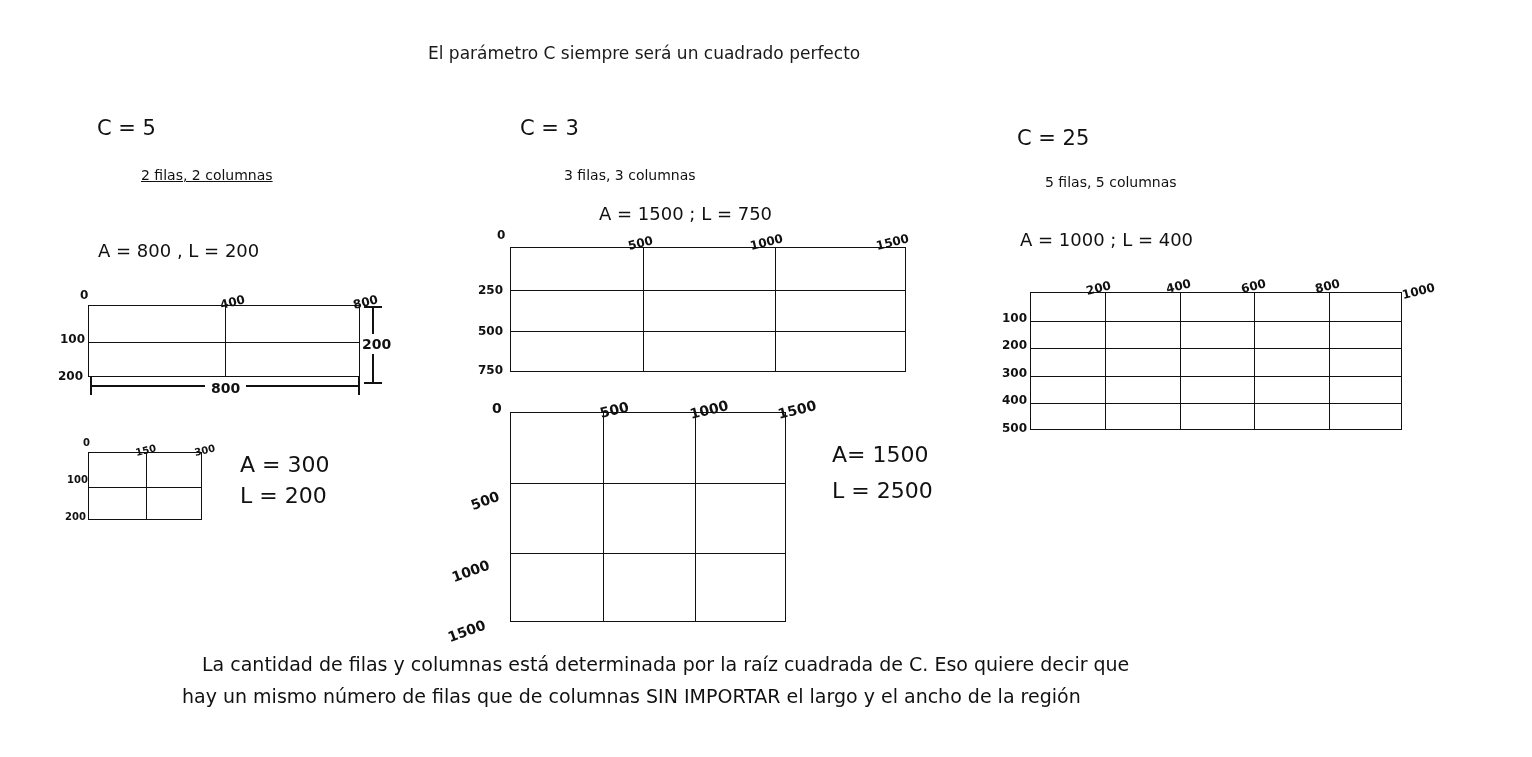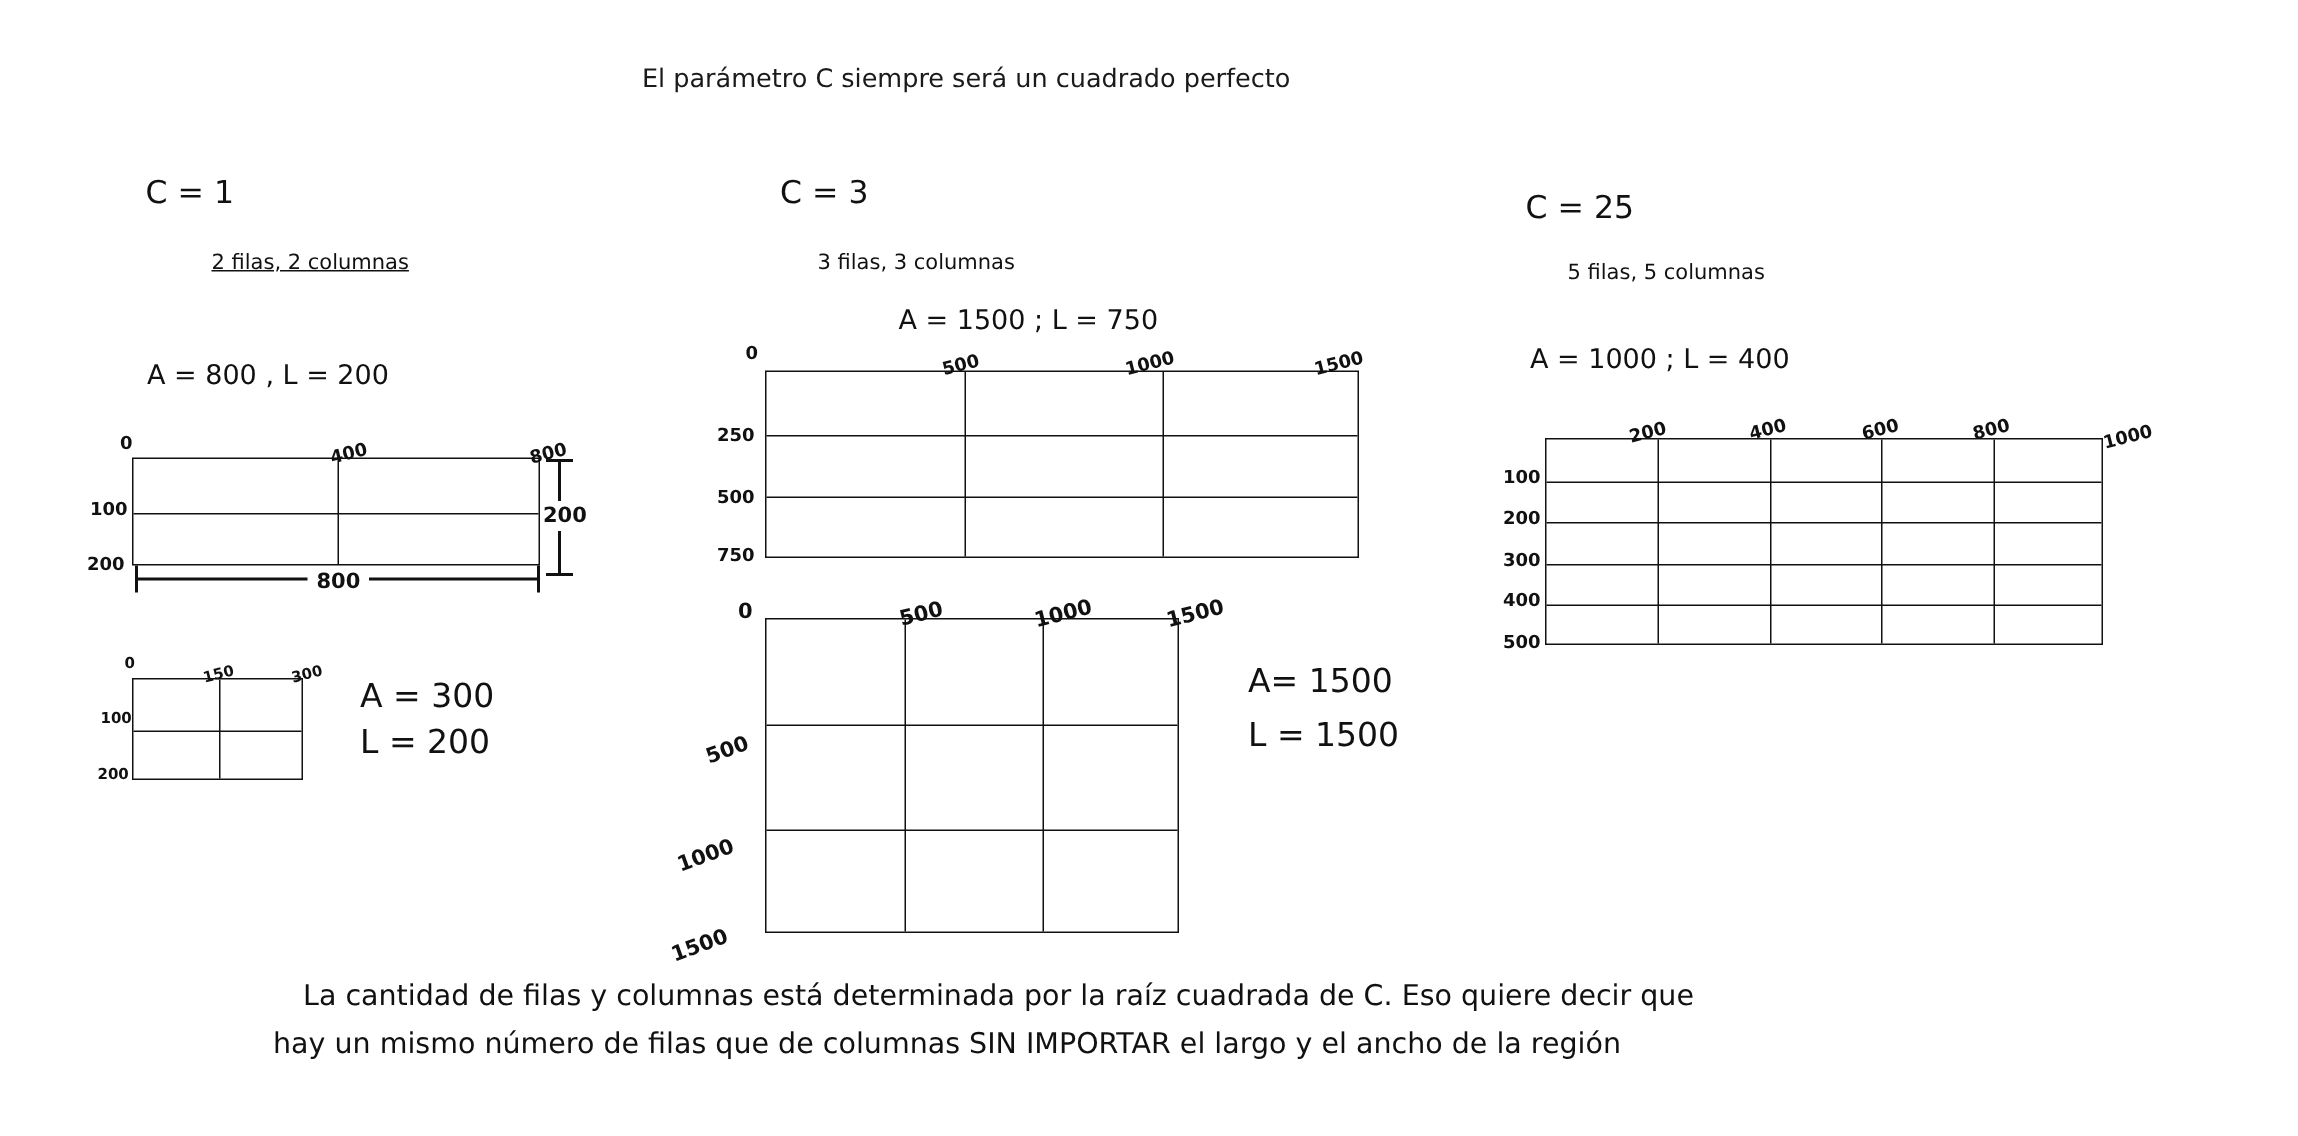--- a/index.html
+++ b/index.html
@@ -83,21 +83,21 @@
   .dim-bar {
     position: absolute;
     background: #111111;
   }
 </style>
 </head>
 <body>
 
 <div class="abs title" style="left:428px; top:43px;">El parámetro C siempre será un cuadrado perfecto</div>
 
-<div class="abs heading" style="left:97px; top:116px;">C = 1</div>
+<div class="abs heading" style="left:97px; top:116px;">C = 5</div>
 <div class="abs subheading" style="left:141px; top:167px;text-decoration:underline;">2 filas, 2 columnas</div>
 
 <div class="abs formula" style="left:98px; top:240px;">A = 800 ,  L = 200</div>
 
 <div class="grid" style="left:88px; top:305px; width:272px; height:72px;">
   <div class="gline-v" style="left:136px;"></div>
   <div class="gline-h" style="top:36px;"></div>
 </div>
 <div class="abs tick" style="left:80px; top:288px;">0</div>
 <div class="abs tick rot-l" style="left:222px; top:298px;">400</div>
@@ -123,21 +123,21 @@
 <div class="abs tick-sm" style="left:83px; top:437px;">0</div>
 <div class="abs tick-sm rot-l" style="left:137px; top:447px;">150</div>
 <div class="abs tick-sm rot-l" style="left:196px; top:447px;">300</div>
 <div class="abs tick-sm" style="left:67px; top:474px;">100</div>
 <div class="abs tick-sm" style="left:65px; top:511px;">200</div>
 
 <div class="abs big-label" style="left:240px; top:452px;">A = 300</div>
 <div class="abs big-label" style="left:240px; top:483px;">L = 200</div>
 
 <div class="abs heading" style="left:520px; top:116px;">C = 3</div>
-<div class="abs subheading" style="left:545px; top:167px;">3 filas, 3 columnas</div>
+<div class="abs subheading" style="left:564px; top:167px;">3 filas, 3 columnas</div>
 
 <div class="abs formula" style="left:556px; top:203px;margin-left:43px;">A = 1500 ;  L = 750</div>
 
 <div class="grid" style="left:510px; top:247px; width:396px; height:125px;">
   <div class="gline-v" style="left:132px;"></div>
   <div class="gline-v" style="left:264px;"></div>
   <div class="gline-h" style="top:41.6px;"></div>
   <div class="gline-h" style="top:83.3px;"></div>
 </div>
 <div class="abs tick" style="left:497px; top:228px;">0</div>
@@ -156,21 +156,21 @@
 </div>
 <div class="abs tick" style="left:492px; top:400px; font-size:14px;">0</div>
 <div class="abs tick rot-l" style="left:602px; top:405px; font-size:14px;">500</div>
 <div class="abs tick rot-l" style="left:692px; top:406px; font-size:14px;">1000</div>
 <div class="abs tick rot-l" style="left:780px; top:406px; font-size:14px;">1500</div>
 <div class="abs tick rot-l2" style="left:474px; top:497px; font-size:14px;">500</div>
 <div class="abs tick rot-l2" style="left:455px; top:569px; font-size:14px;">1000</div>
 <div class="abs tick rot-l2" style="left:451px; top:629px; font-size:14px;">1500</div>
 
 <div class="abs big-label" style="left:832px; top:442px;">A= 1500</div>
-<div class="abs big-label" style="left:832px; top:478px;">L = 1500</div>
+<div class="abs big-label" style="left:832px; top:478px;">L = 2500</div>
 
 <div class="abs heading" style="left:1017px; top:126px;">C = 25</div>
 <div class="abs subheading" style="left:1045px; top:174px;">5 filas, 5 columnas</div>
 
 <div class="abs formula" style="left:1020px; top:229px;">A = 1000 ;  L = 400</div>
 
 <div class="grid" style="left:1030px; top:292px; width:372px; height:138px;">
   <div class="gline-v" style="left:74.4px;"></div>
   <div class="gline-v" style="left:148.8px;"></div>
   <div class="gline-v" style="left:223.2px;"></div>

